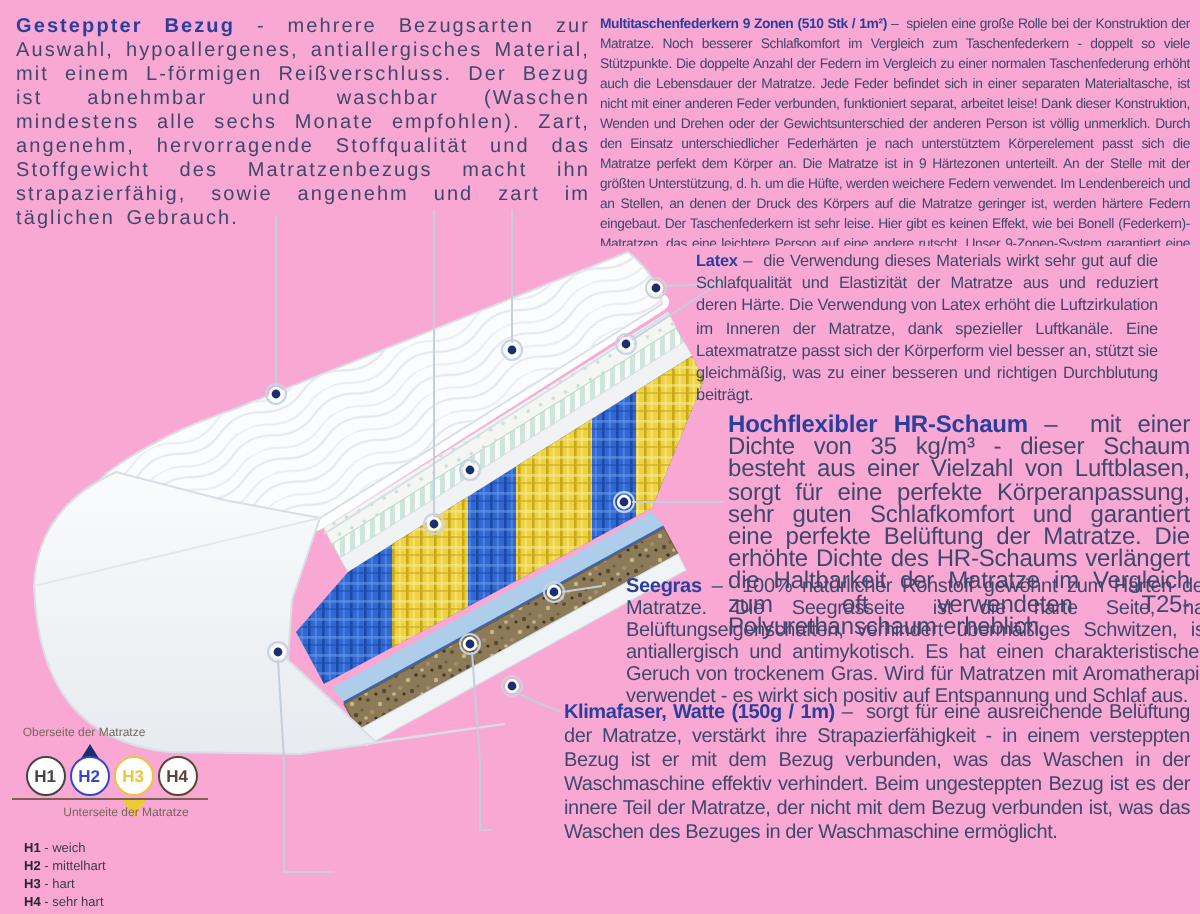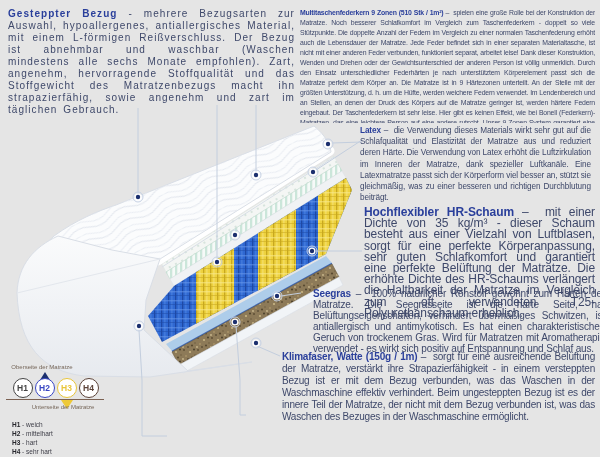--- a/index.html
+++ b/index.html
@@ -8,30 +8,30 @@
     --body-text:#3e486a;
     --line-gray:#c3cede;
     --spring-blue:#2f68d2;
     --spring-yellow:#eed23f;
     --seegras-brown:#8d7a58;
     --legend-text:#3c3c46;
     --small-label:#76675a;
   }
   html,body{margin:0;padding:0;background:#fff;}
   .stage{
-    position:relative;width:600px;height:457px;background:#e5e5e5;overflow:hidden;
+    position:relative;width:600px;height:457px;background:#f9a8d4;overflow:hidden;
     font-family:"Liberation Sans",sans-serif;color:var(--body-text,#3e486a);
   }
   .stage p{margin:0;position:absolute;}
   .sep{white-space:pre;}
   b.lead{color:var(--header-blue,#2a3f9b);font-weight:bold;}
   .para{ text-align:justify; }
   .p-bezug{left:8px;top:8px;width:287px;font-size:10px;line-height:12px;letter-spacing:1.05px;word-spacing:2px;}
   .p-feder{left:300px;top:8px;width:295px;height:115px;overflow:hidden;font-size:6.9px;line-height:10px;letter-spacing:-0.2px;}
-  .p-latex{left:360px;top:125px;width:231px;font-size:8.2px;line-height:11.2px;letter-spacing:-0.1px;}
+  .p-latex{left:348px;top:125px;width:231px;font-size:8.2px;line-height:11.2px;letter-spacing:-0.1px;}
   .p-hr{left:364px;top:207px;width:231px;font-size:12px;line-height:11.2px;letter-spacing:-0.1px;}
   .p-seegras{left:313px;top:288px;width:292px;font-size:10px;line-height:11px;letter-spacing:-0.15px;}
   .p-klima{left:282px;top:351px;width:313px;font-size:10px;line-height:12.1px;letter-spacing:-0.2px;}
   .p-polster{left:248px;top:410px;width:352px;font-size:7.7px;line-height:9px;letter-spacing:-0.3px;white-space:nowrap;text-align:left;}
   .p-t25{left:170px;top:430px;width:426px;font-size:8px;line-height:12px;letter-spacing:-0.15px;}
   .illu{position:absolute;left:0;top:0;}
 
   
   .z-label{position:absolute;font-size:6px;color:var(--small-label,#76675a);text-align:center;}
   .z-top{left:8px;top:364px;width:68px;}

